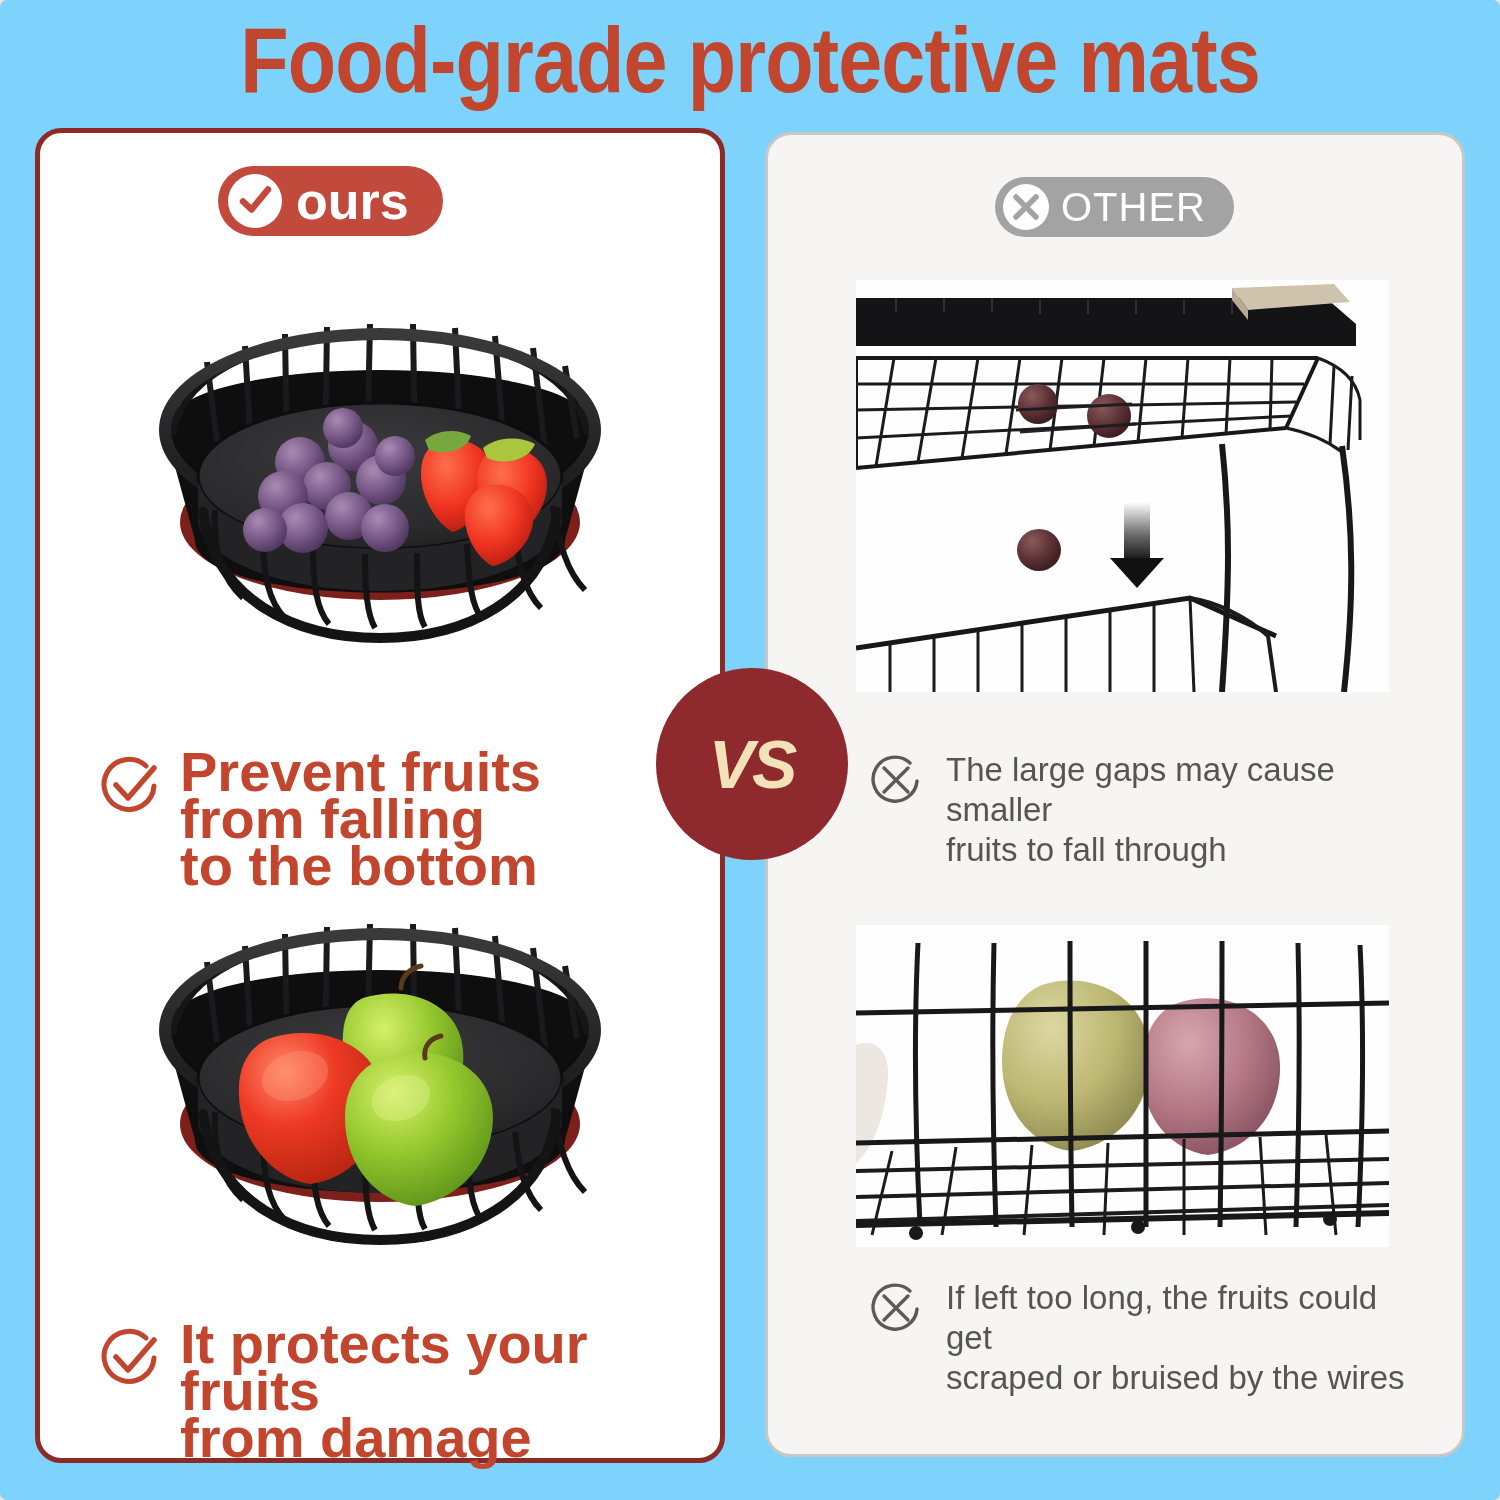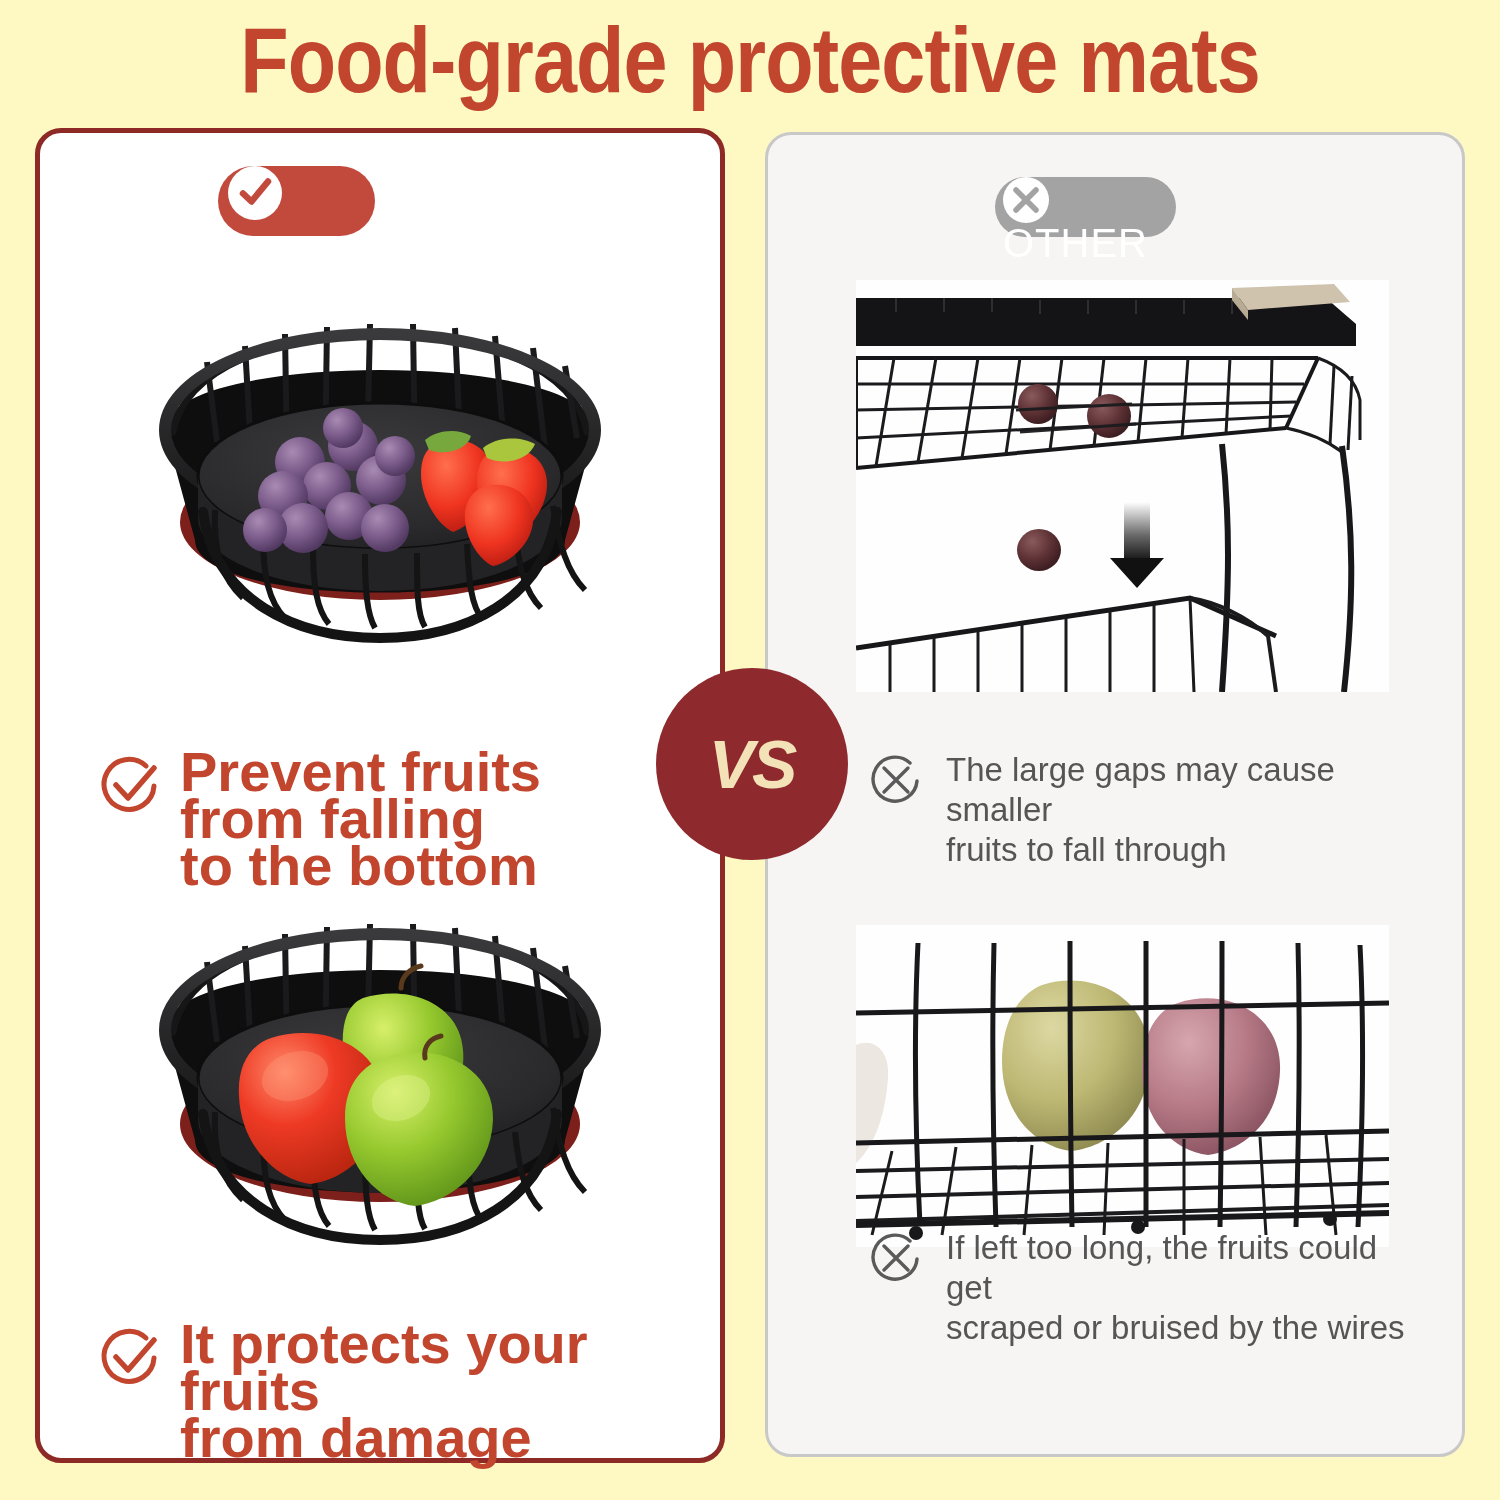--- a/index.html
+++ b/index.html
@@ -5,21 +5,22 @@
   * { box-sizing: border-box; margin: 0; padding: 0; }
   html, body {
     width: 1500px; height: 1500px;
     font-family: "Liberation Sans", sans-serif;
     background: #f0e3d3;
     overflow: hidden;
   }
   #page {
     position: relative;
     width: 1500px; height: 1500px;
-    background: #fef9c3;
+    background: #7dd3fc;
+    border-radius: 7px;
   }
 
   
   #title {
     position: absolute;
     left: 0; top: 8px;
     width: 1500px;
     text-align: center;
     font-size: 92px;
     line-height: 104px;
@@ -47,24 +48,24 @@
     left: 765px; top: 132px;
     width: 700px; height: 1325px;
     background: #f7f5f3;
     border: 3px solid #c8c8c8;
   }
 
   
   .badge {
     position: absolute;
     display: flex;
+    align-items: center;
     border-radius: 100px;
     padding: 0 34px 0 10px;
     height: 68px;
-    flex-direction: column;
   }
   #badge-ours {
     left: 218px; top: 166px;
     background: #c24a3c;
     height: 70px;
   }
   #badge-other {
     left: 995px; top: 177px;
     background: #a3a3a3;
     height: 60px;
@@ -121,21 +122,21 @@
   }
   .feature.con .feature-text {
     font-weight: normal;
     color: #555555;
     font-size: 33px;
     line-height: 40px;
   }
   #feat-1 { left: 98px; top: 748px; width: 580px; }
   #feat-2 { left: 98px; top: 1320px; width: 580px; }
   #feat-3 { left: 868px; top: 750px; width: 560px; justify-content: flex-end; }
-  #feat-4 { left: 868px; top: 1228px; width: 560px; }
+  #feat-4 { left: 868px; top: 1278px; width: 560px; }
   #feat-1 .feature-icon, #feat-2 .feature-icon { margin-top: 4px; }
   #feat-3 .feature-icon, #feat-4 .feature-icon { margin-top: 2px; margin-right: 22px; }
 
   
   #vs-badge {
     position: absolute;
     left: 656px; top: 668px;
     width: 192px; height: 192px;
     border-radius: 50%;
     background: #8e2a2e;

